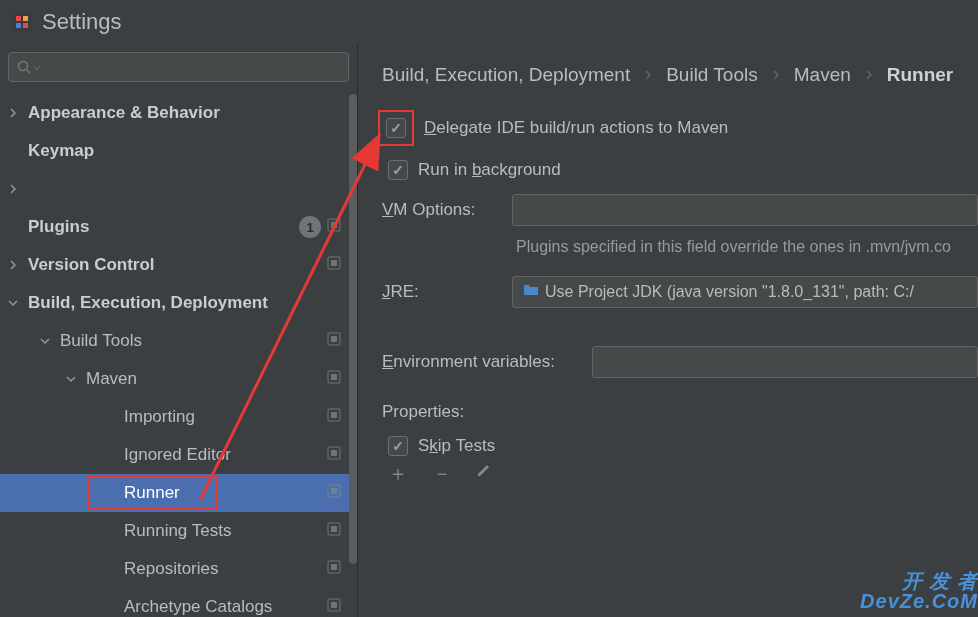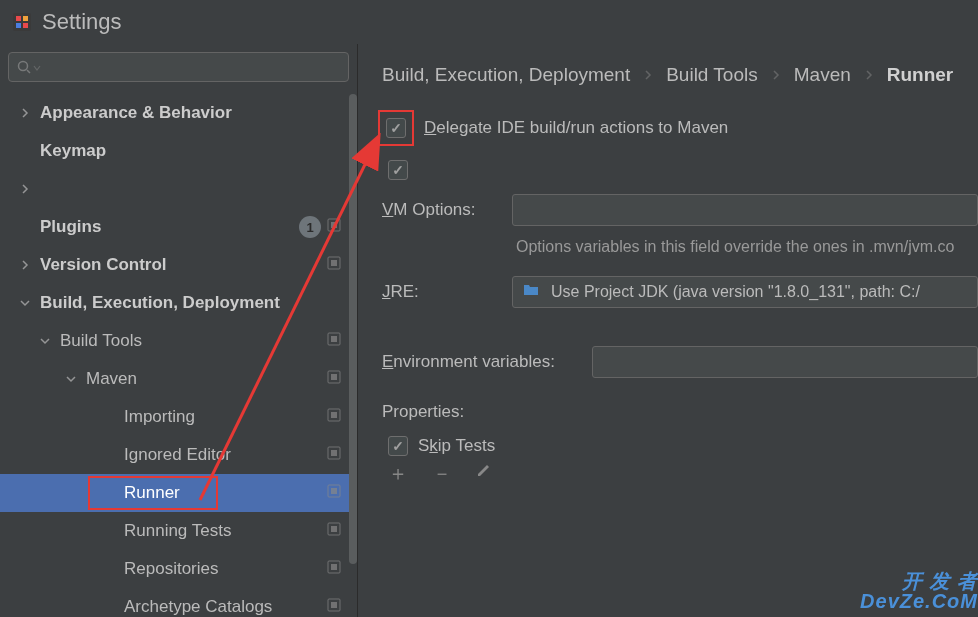--- a/index.html
+++ b/index.html
@@ -75,21 +75,21 @@
     }
     .tree-item .chevron {
       width: 18px;
       display: inline-flex;
       justify-content: center;
       opacity: 0.7;
     }
     .tree-item .no-chevron {
       width: 18px;
     }
-    .tree-item.level-0 { padding-left: 16px; font-weight: 600; color: #cccccc; }
+    .tree-item.level-0 { padding-left: 4px; font-weight: 600; color: #cccccc; }
     .tree-item.level-1 { padding-left: 36px; font-weight: 400; }
     .tree-item.level-2 { padding-left: 62px; font-weight: 400; }
     .tree-item.level-3 { padding-left: 100px; font-weight: 400; }
     .tree-item.selected {
       background: #4b6eaf;
       color: #ffffff;
     }
     .tree-label {
       flex: 1;
       padding-left: 6px;
@@ -199,21 +199,21 @@
       border-radius: 3px;
       height: 32px;
       padding: 4px 10px;
       color: #bbbbbb;
       font-size: 16px;
       min-width: 0;
     }
     .jre-input {
       display: flex;
       align-items: center;
-      gap: 12px;
+      gap: 6px;
     }
     .folder-icon {
       color: #4a88c7;
     }
     .hint-text {
       font-size: 16px;
       color: #999999;
       margin-left: 134px;
       margin-bottom: 20px;
     }
@@ -453,27 +453,28 @@
 
     <div class="checkbox-row" style="margin-left:-4px;">
       <span class="checkbox-highlight">
         <span class="checkbox checked"></span>
       </span>
       <span><span class="underline">D</span>elegate IDE build/run actions to Maven</span>
     </div>
 
     <div class="checkbox-row" style="margin-left:6px;">
       <span class="checkbox checked"></span>
+      <span>Run in <span class="underline">b</span>ackground</span>
     </div>
 
     <div class="form-row" style="margin-top:10px;">
       <div class="form-label"><span class="underline">V</span>M Options:</div>
       <input class="text-input" value="" style="">
     </div>
-    <div class="hint-text">Options variables in this field override the ones in .mvn/jvm.co</div>
+    <div class="hint-text">Plugins specified in this field override the ones in .mvn/jvm.co</div>
 
     <div class="form-row">
       <div class="form-label"><span class="underline">J</span>RE:</div>
       <div class="text-input jre-input">
         <span class="folder-icon">
           <svg width="16" height="14" viewBox="0 0 16 14">
               <path d="M1 3 L1 12 L15 12 L15 4 L7 4 L6 2 L1 2 Z" fill="#4a88c7"></path>
             </svg>
         </span>
         <span>Use Project JDK (java version "1.8.0_131", path: C:/</span>

